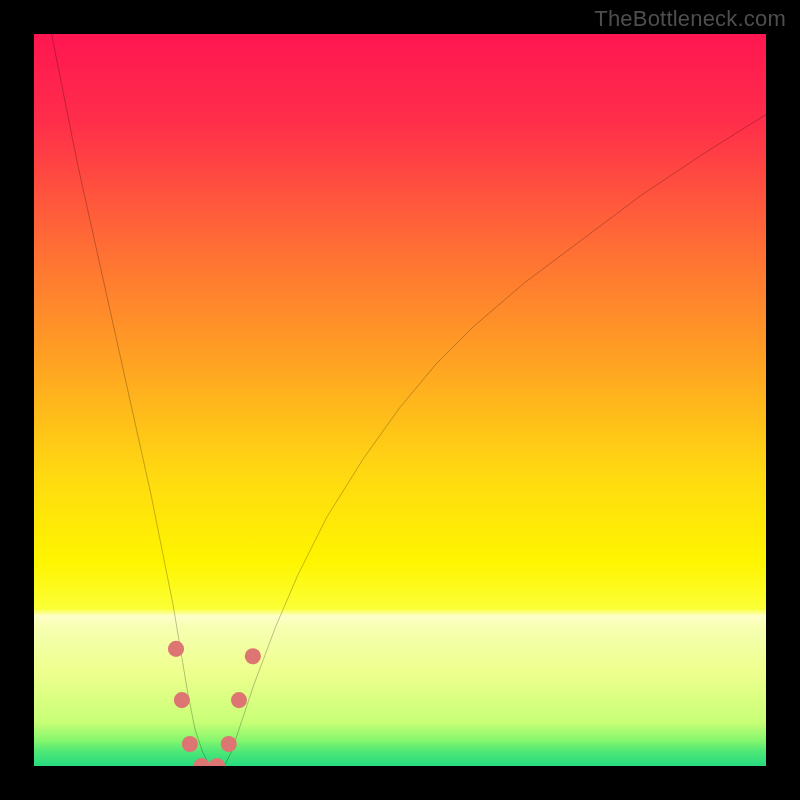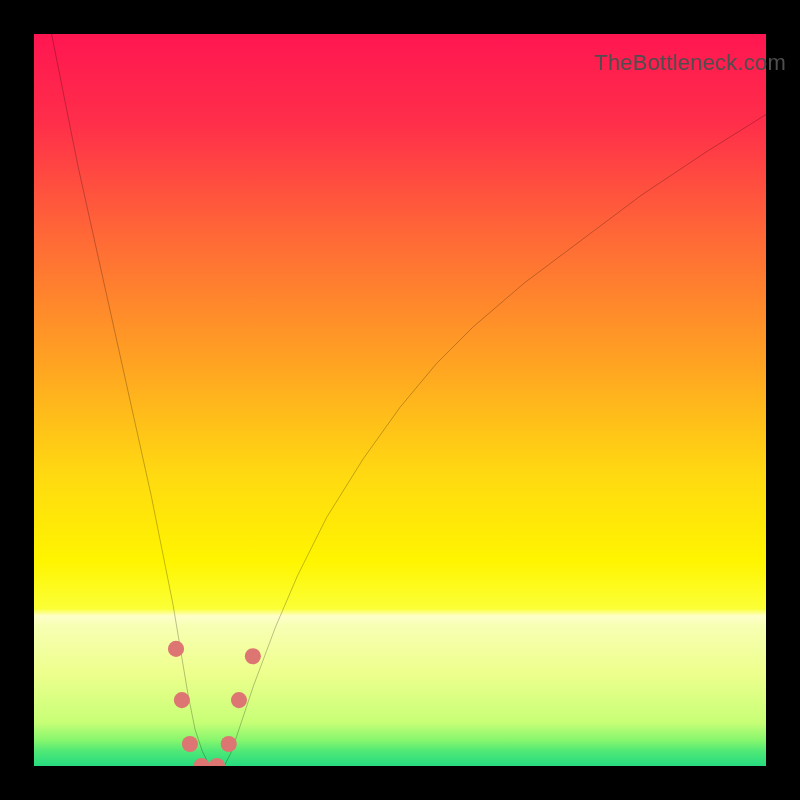--- a/index.html
+++ b/index.html
@@ -31,21 +31,20 @@
     inset: 0;
   }
   .watermark {
     position: absolute;
     top: 6px;
     right: 14px;
     color: #4e4e4e;
     font-size: 22px;
     font-weight: 400;
     letter-spacing: 0.2px;
-    margin-top: 44px;
   }
   svg.curve {
     position: absolute;
     inset: 0;
     width: 100%;
     height: 100%;
   }
   .dots circle {
     fill: #dd7572;
   }

